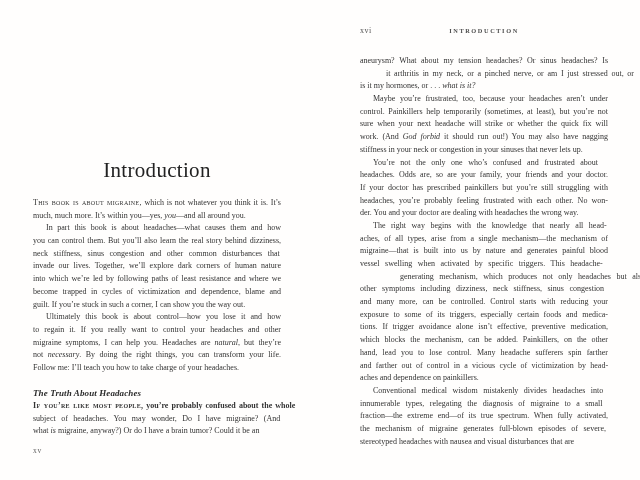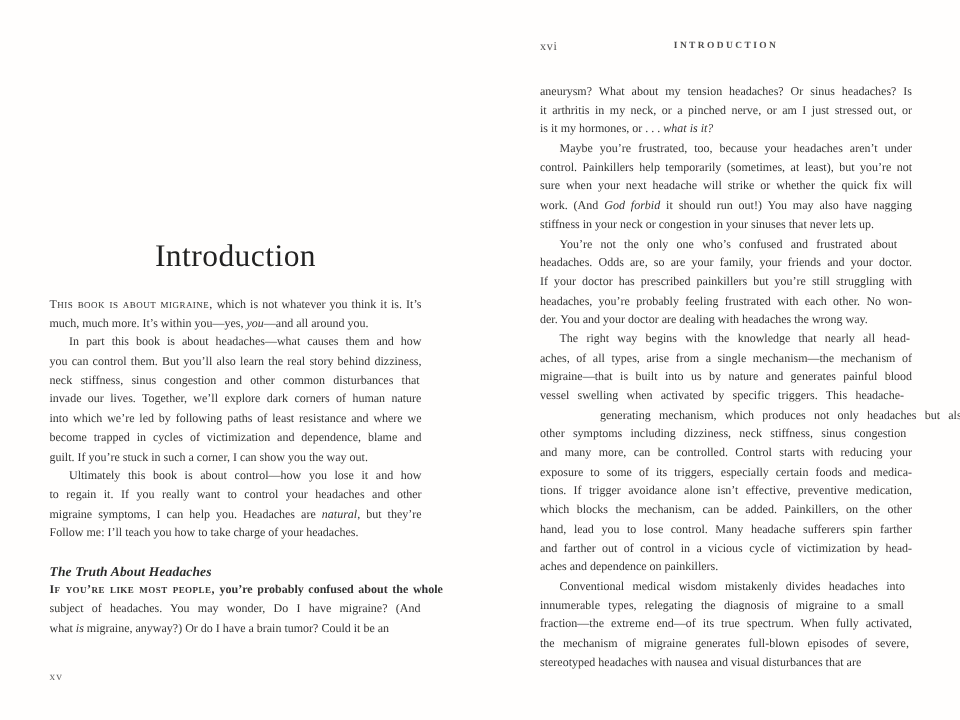--- a/index.html
+++ b/index.html
@@ -53,37 +53,38 @@
         <div class="pline ind"><span style="word-spacing: 2.66px;">In part this book is about headaches—what causes them and how</span></div>
         <div class="pline"><span style="word-spacing: 0.82px;">you can control them. But you’ll also learn the real story behind dizziness,</span></div>
         <div class="pline"><span style="word-spacing: 3.5px;">neck stiffness, sinus congestion and other common disturbances that</span></div>
         <div class="pline"><span style="word-spacing: 2.24px;">invade our lives. Together, we’ll explore dark corners of human nature</span></div>
         <div class="pline"><span style="word-spacing: 1.23px;">into which we’re led by following paths of least resistance and where we</span></div>
         <div class="pline"><span style="word-spacing: 2.63px;">become trapped in cycles of victimization and dependence, blame and</span></div>
         <div class="pline last"><span style="word-spacing: 0px;">guilt. If you’re stuck in such a corner, I can show you the way out.</span></div>
         <div class="pline ind"><span style="word-spacing: 3.1px;">Ultimately this book is about control—how you lose it and how</span></div>
         <div class="pline"><span style="word-spacing: 2.99px;">to regain it. If you really want to control your headaches and other</span></div>
         <div class="pline"><span style="word-spacing: 2.03px;">migraine symptoms, I can help you. Headaches are <i>natural</i>, but they’re</span></div>
+        <div class="pline"><span style="word-spacing: 2.43px;">not <i>necessary</i>. By doing the right things, you can transform your life.</span></div>
         <div class="pline last"><span style="word-spacing: 0px;">Follow me: I’ll teach you how to take charge of your headaches.</span></div>
         <div class="subheading">The Truth About Headaches</div>
         <div class="pline"><span style="word-spacing: 1.09px; font-weight: bold;"><span class="sc">If you’re like most people,</span> you’re probably confused about the whole</span></div>
         <div class="pline"><span style="word-spacing: 3.5px;">subject of headaches. You may wonder, Do I have migraine? (And</span></div>
         <div class="pline last"><span style="word-spacing: 0px;">what <i>is</i> migraine, anyway?) Or do I have a brain tumor? Could it be an</span></div>
       </div>
     <div class="folio-left">xv</div>
   </div>
 
   <div>
     <div class="rp-header">
       <span class="folio-right">xvi</span>
       <span class="running-title">INTRODUCTION</span>
     </div>
     <div class="body-col right-body">
         <div class="pline"><span style="word-spacing: 2.62px;">aneurysm? What about my tension headaches? Or sinus headaches? Is</span></div>
-        <div class="pline"><span style="word-spacing: 1.66px;">it arthritis in my neck, or a pinched nerve, or am I just stressed out, or</span></div>
+        <div class="pline"><span style="word-spacing: 1.66px; margin-left: 26px;">it arthritis in my neck, or a pinched nerve, or am I just stressed out, or</span></div>
         <div class="pline last"><span style="word-spacing: 0px;">is it my hormones, or . . . <i>what is it?</i></span></div>
         <div class="pline ind"><span style="word-spacing: 2.68px;">Maybe you’re frustrated, too, because your headaches aren’t under</span></div>
         <div class="pline"><span style="word-spacing: 1.64px;">control. Painkillers help temporarily (sometimes, at least), but you’re not</span></div>
         <div class="pline"><span style="word-spacing: 1.97px;">sure when your next headache will strike or whether the quick fix will</span></div>
         <div class="pline"><span style="word-spacing: 1.96px;">work. (And <i>God forbid</i> it should run out!) You may also have nagging</span></div>
         <div class="pline last"><span style="word-spacing: 0px;">stiffness in your neck or congestion in your sinuses that never lets up.</span></div>
         <div class="pline ind"><span style="word-spacing: 3.5px;">You’re not the only one who’s confused and frustrated about</span></div>
         <div class="pline"><span style="word-spacing: 2.13px;">headaches. Odds are, so are your family, your friends and your doctor.</span></div>
         <div class="pline"><span style="word-spacing: 2px;">If your doctor has prescribed painkillers but you’re still struggling with</span></div>
         <div class="pline"><span style="word-spacing: 2.21px;">headaches, you’re probably feeling frustrated with each other. No won-</span></div>

